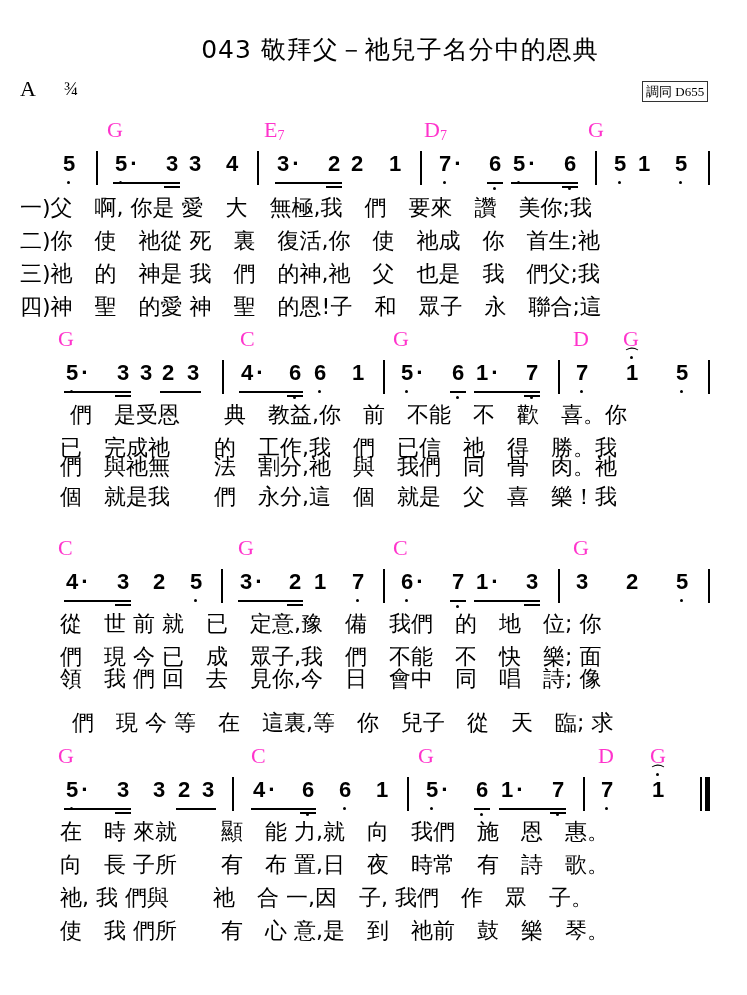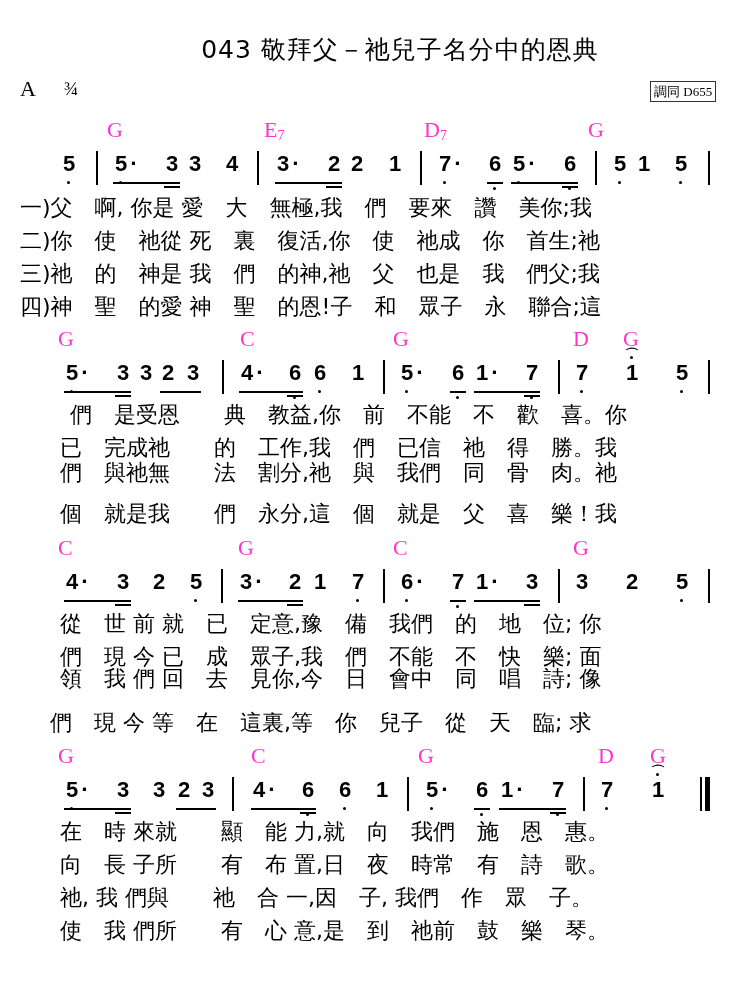--- a/index.html
+++ b/index.html
@@ -3,21 +3,21 @@
 <meta charset="utf-8">
 <style>
   html, body { margin: 0; padding: 0; background: #ffffff; }
   body { width: 747px; height: 995px; position: relative; overflow: hidden;
          font-family: "DejaVu Sans", sans-serif; color: #000; }
   .title { position: absolute; left: 0; width: 800px; top: 33px; text-align: center;
            font-size: 25px; letter-spacing: 1px; }
   .key { position: absolute; left: 20px; top: 76px; font-family: "Liberation Serif", serif; font-size: 22px; }
   .time { position: absolute; left: 64px; top: 78px; font-family: "Liberation Serif", serif; font-size: 19px; }
   .ref { position: absolute; left: 642px; top: 81px; border: 1px solid #333; font-family: "Liberation Serif", serif;
-         font-size: 13px; padding: 1px 3px; line-height: 17px; margin-left: 8px; }
+         font-size: 13px; padding: 1px 3px; line-height: 17px; }
   .system { position: absolute; left: 0; width: 747px; }
   .chord { position: absolute; color: #ff33cc; font-family: "Liberation Serif", serif; font-size: 22px; top: 0; }
   .chord sub { font-size: 14px; vertical-align: -3px; }
   .notes { position: absolute; top: 34px; height: 40px; left: 0; width: 747px; }
   .n { position: absolute; font-family: "Liberation Sans", sans-serif; font-weight: bold; font-size: 22px; top: 0; width: 16px; text-align: center; }
   .n.dl::after { content: ""; position: absolute; left: 6px; top: 30px; width: 3px; height: 3px; background: #000; border-radius: 50%; }
   .n.ul::before { content: ""; position: absolute; left: 6px; top: -4px; width: 3px; height: 3px; background: #000; border-radius: 50%; }
   .n.dlb::after { top: 36px; }
   .dot { position: absolute; font-weight: bold; font-size: 18px; top: 2px; }
   .bar { position: absolute; top: 0px; width: 1.5px; height: 34px; background: #000; }
@@ -119,22 +119,22 @@
       <span class="u2" style="left:524px;width:16px"></span>
     <span class="bar" style="left:558px"></span>
     <span class="n dl" style="left:574px">7</span>
     <span class="n ul" style="left:624px">1<span class="fermata" style="left:0">⌒</span></span>
     <span class="n dl" style="left:674px">5</span>
     <span class="bar" style="left:708px"></span>
   </div>
   <div style="position:absolute;top:72px;left:0;">
     <div class="lyr" style="left:70px;top:0">們　是受恩　　典　教益,你　前　不能　不　歡　喜。你</div>
     <div class="lyr" style="left:60px;top:33px">已　完成祂　　的　工作,我　們　已信　祂　得　勝。我</div>
-    <div class="lyr" style="left:60px;top:58px">們　與祂無　　法　割分,祂　與　我們　同　骨　肉。祂</div>
-    <div class="lyr" style="left:60px;top:99px">個　就是我　　們　永分,這　個　就是　父　喜　樂！我</div>
+    <div class="lyr" style="left:60px;top:52px">們　與祂無　　法　割分,祂　與　我們　同　骨　肉。祂</div>
+    <div class="lyr" style="left:60px;top:82px">個　就是我　　們　永分,這　個　就是　父　喜　樂！我</div>
   </div>
 </div>
 
 <div class="system" style="top:535px;">
   <span class="chord" style="left:58px">C</span>
   <span class="chord" style="left:238px">G</span>
   <span class="chord" style="left:393px">C</span>
   <span class="chord" style="left:573px">G</span>
   <div class="notes">
     <span class="n" style="left:64px">4</span>
@@ -165,21 +165,21 @@
     <span class="bar" style="left:558px"></span>
     <span class="n" style="left:574px">3</span>
     <span class="n" style="left:624px">2</span>
     <span class="n dl" style="left:674px">5</span>
     <span class="bar" style="left:708px"></span>
   </div>
   <div style="position:absolute;top:72px;left:0;">
     <div class="lyr" style="left:60px;top:0">從　世 前 就　已　定意,豫　備　我們　的　地　位; 你</div>
     <div class="lyr" style="left:60px;top:33px">們　現 今 已　成　眾子,我　們　不能　不　快　樂; 面</div>
     <div class="lyr" style="left:60px;top:55px">領　我 們 回　去　見你,今　日　會中　同　唱　詩; 像</div>
-    <div class="lyr" style="left:50px;top:99px">們　現 今 等　在　這裏,等　你　兒子　從　天　臨; 求</div>
+    <div class="lyr" style="left:72px;top:99px">們　現 今 等　在　這裏,等　你　兒子　從　天　臨; 求</div>
   </div>
 </div>
 
 <div class="system" style="top:743px;">
   <span class="chord" style="left:58px">G</span>
   <span class="chord" style="left:251px">C</span>
   <span class="chord" style="left:418px">G</span>
   <span class="chord" style="left:598px">D</span>
   <span class="chord" style="left:650px">G</span>
   <div class="notes">

